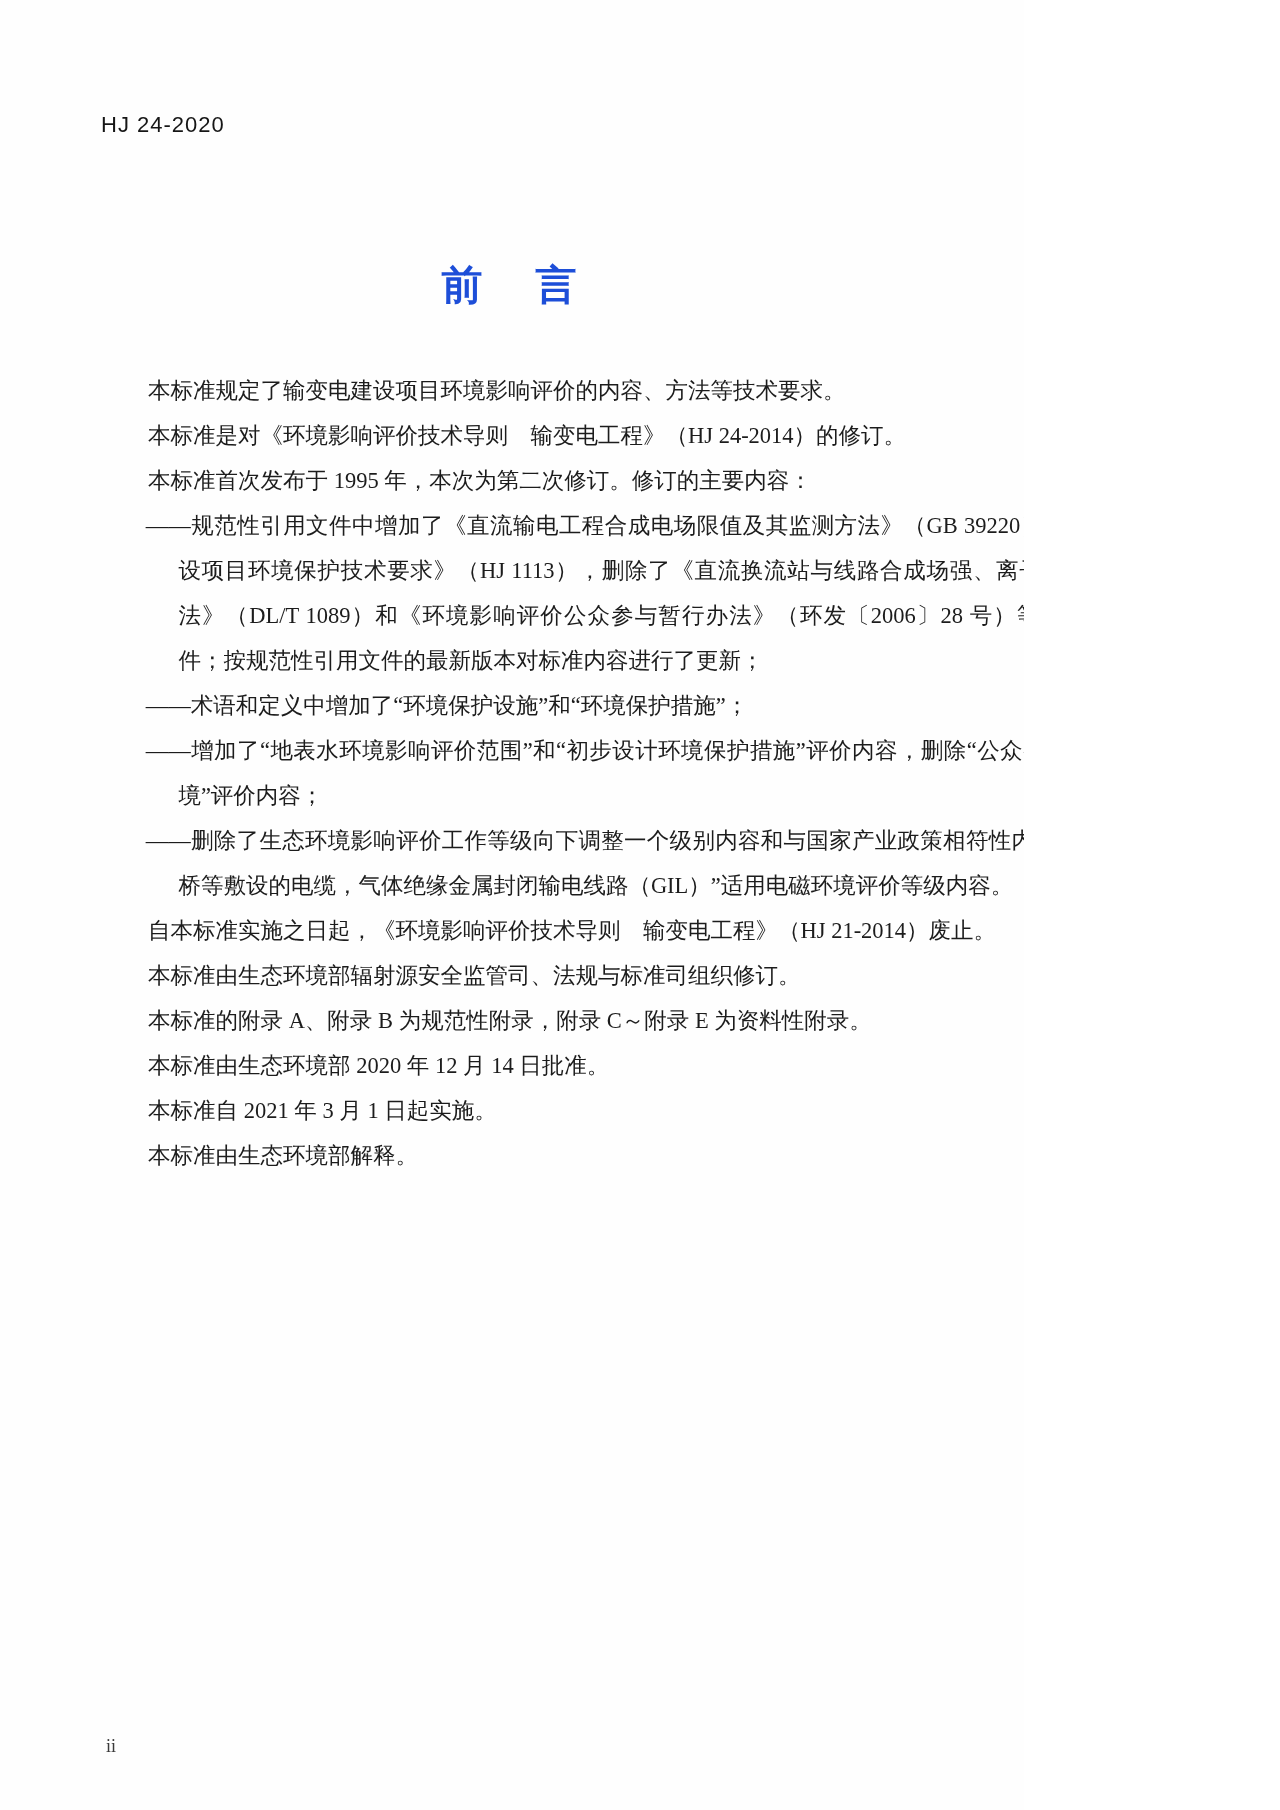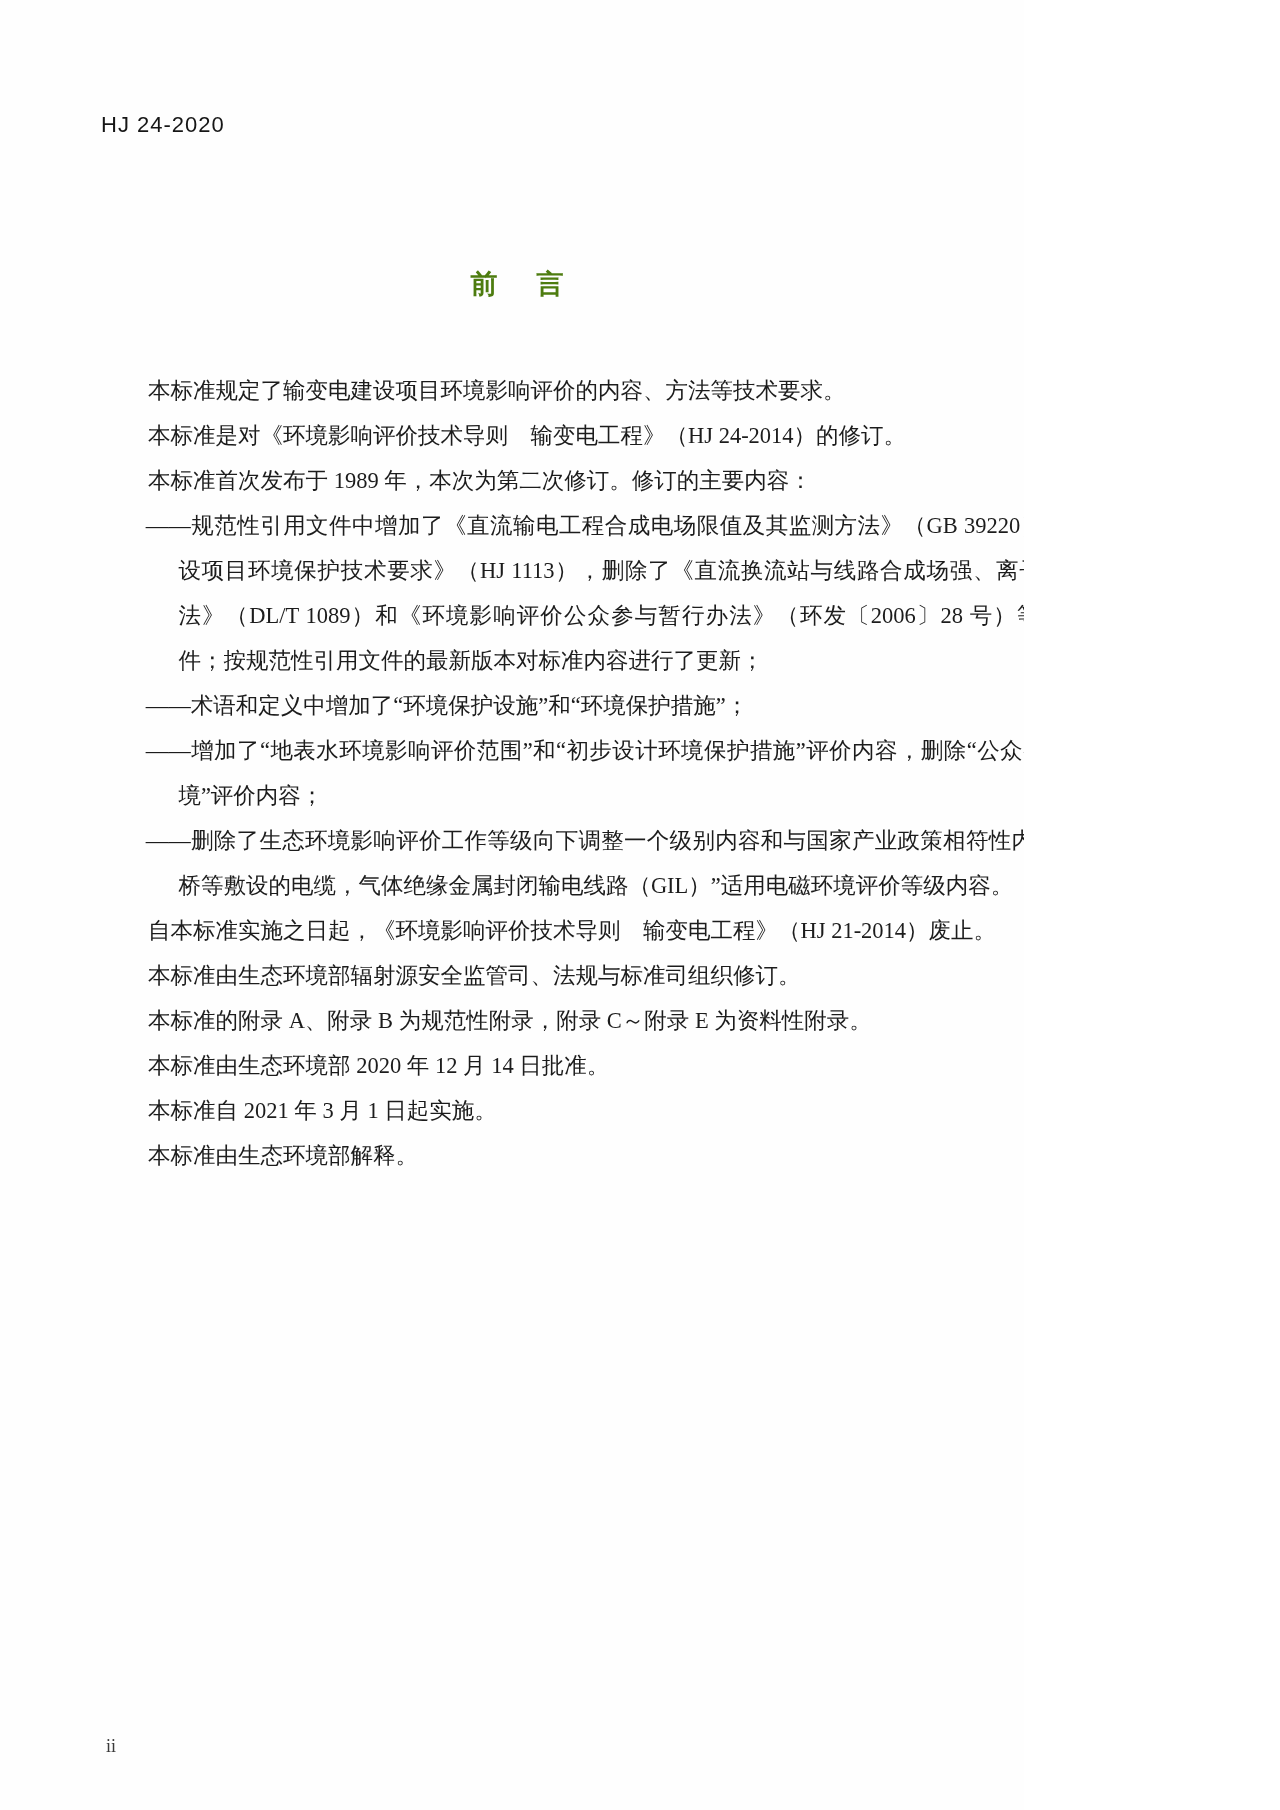--- a/index.html
+++ b/index.html
@@ -24,27 +24,27 @@
     font-family: "Liberation Sans", "DejaVu Sans", sans-serif;
     font-size: 22px;
     letter-spacing: 1px;
     color: #161616;
   }
   .doc-title {
     position: absolute;
     top: 258px;
     left: 0;
     width: 100%;
-    margin: 8px;
+    margin: 0;
     text-align: center;
     font-family: "Liberation Sans", "DejaVu Sans", sans-serif;
     font-weight: bold;
-    font-size: 27px;
+    font-size: 41px;
     letter-spacing: 6px;
-    color: #4d7c0f;
+    color: #1d4ed8;
   }
   .content {
     position: absolute;
     top: 368px;
     left: 103px;
     width: 1078px;
     font-size: 22.5px;
     line-height: 45px;
     text-align: justify;
     color: #1c1c1c;
@@ -74,21 +74,21 @@
 
 <div class="page">
 
   <div class="page-header">HJ 24-2020</div>
 
   <h1 class="doc-title">前　言</h1>
 
   <div class="content">
     <p class="para">本标准规定了输变电建设项目环境影响评价的内容、方法等技术要求。</p>
     <p class="para">本标准是对《环境影响评价技术导则　输变电工程》（HJ 24-2014）的修订。</p>
-    <p class="para">本标准首次发布于 1989 年，本次为第二次修订。修订的主要内容：</p>
+    <p class="para">本标准首次发布于 1995 年，本次为第二次修订。修订的主要内容：</p>
     <p class="dash">——规范性引用文件中增加了《直流输电工程合成电场限值及其监测方法》（GB 39220）和《输变电建设项目环境保护技术要求》（HJ 1113），删除了《直流换流站与线路合成场强、离子流密度测量方法》（DL/T 1089）和《环境影响评价公众参与暂行办法》（环发〔2006〕28 号）等规范性引用文件；按规范性引用文件的最新版本对标准内容进行了更新；</p>
     <p class="dash">——术语和定义中增加了“环境保护设施”和“环境保护措施”；</p>
     <p class="dash">——增加了“地表水环境影响评价范围”和“初步设计环境保护措施”评价内容，删除“公众参与”和“社会环境”评价内容；</p>
     <p class="dash">——删除了生态环境影响评价工作等级向下调整一个级别内容和与国家产业政策相符性内容，增加了“随桥等敷设的电缆，气体绝缘金属封闭输电线路（GIL）”适用电磁环境评价等级内容。</p>
     <p class="para">自本标准实施之日起，《环境影响评价技术导则　输变电工程》（HJ 21-2014）废止。</p>
     <p class="para">本标准由生态环境部辐射源安全监管司、法规与标准司组织修订。</p>
     <p class="para">本标准的附录 A、附录 B 为规范性附录，附录 C～附录 E 为资料性附录。</p>
     <p class="para">本标准由生态环境部 2020 年 12 月 14 日批准。</p>
     <p class="para">本标准自 2021 年 3 月 1 日起实施。</p>
     <p class="para">本标准由生态环境部解释。</p>

